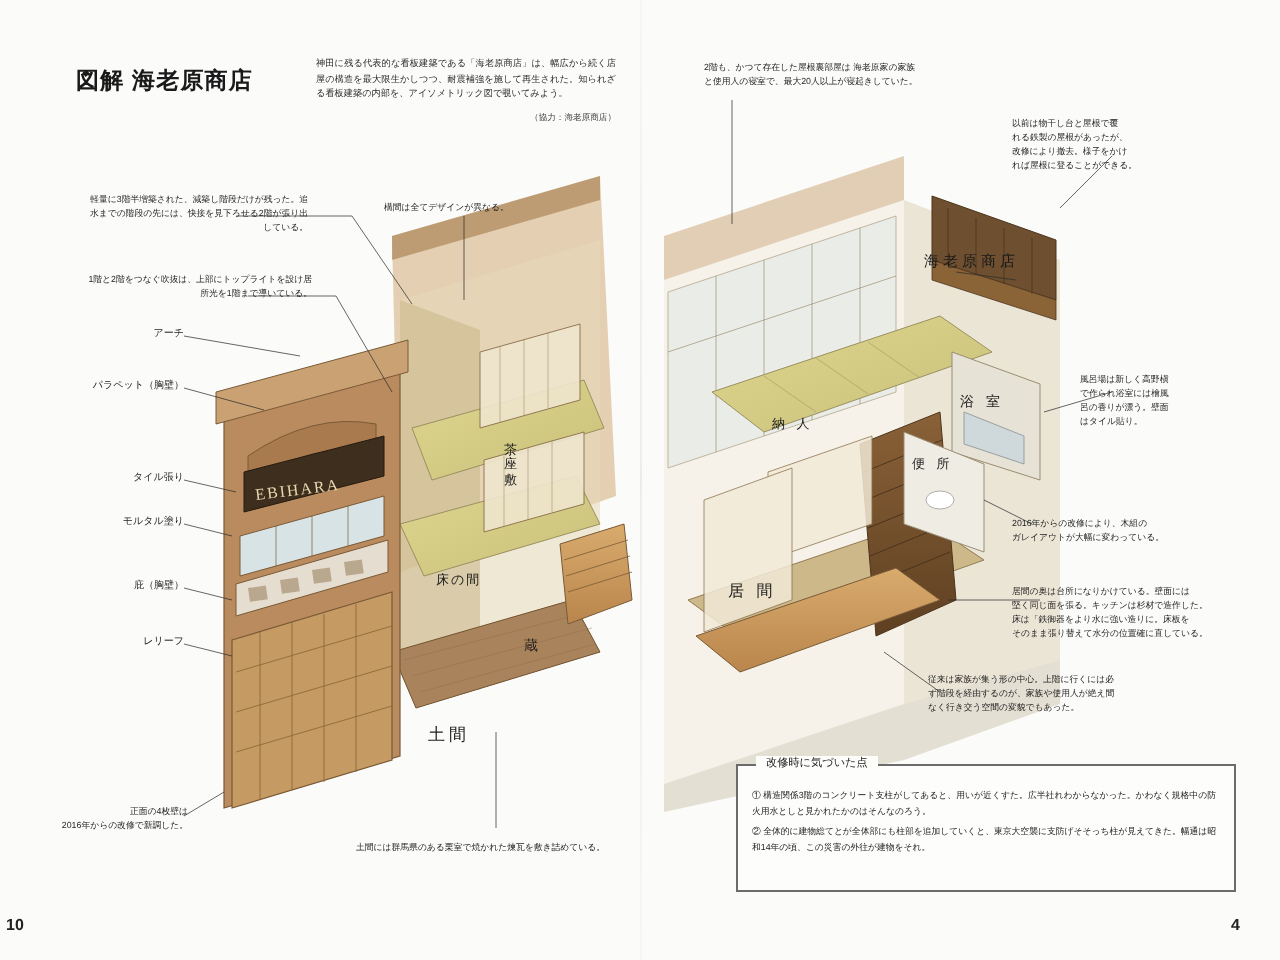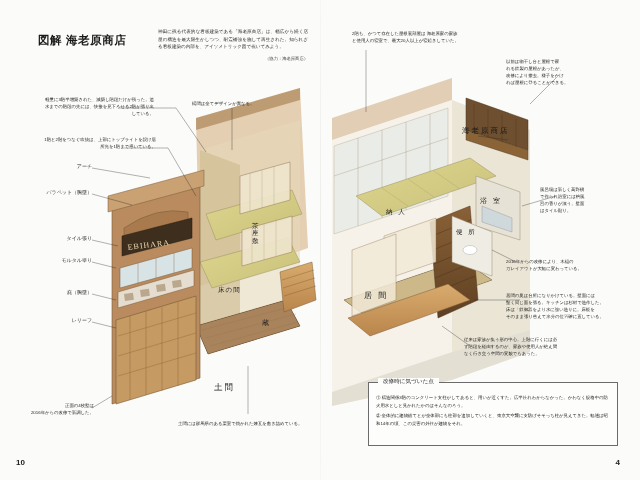--- a/index.html
+++ b/index.html
@@ -113,21 +113,21 @@
   }
   .box-body p { margin: 0 0 3px 0; }
   
   .folio {
     position: absolute;
     bottom: 13px;
     font-size: 8px;
     font-weight: bold;
     color: #222;
   }
-  .folio.left { left: 16px; }
+  .folio.left { left: 3px; }
   .folio.right { right: 20px; }
 </style>
 </head>
 <body>
 
 <div class="spread">
 
   <div class="page-gutter"></div>
 
   <svg class="art" viewBox="0 0 640 480">
@@ -337,21 +337,21 @@
 
   <div class="note r" style="left:24px; top:402px; width:70px; white-space:pre-line;">正面の4枚壁は
 2016年からの改修で新調した。</div>
   <div class="note" style="left:178px; top:420px; width:126px;">土間には群馬県のある栗室で焼かれた煉瓦を敷き詰めている。</div>
 
   <div class="biglabel" style="left:252px; top:222px; font-size:6.5px; line-height:1.15; white-space:pre-line; letter-spacing:0;">茶
 座
 敷</div>
   <div class="biglabel" style="left:218px; top:286px; font-size:6.5px; letter-spacing:1px;">床の間</div>
   <div class="biglabel" style="left:262px; top:318px; font-size:7px;">蔵</div>
-  <div class="biglabel" style="left:214px; top:362px; font-size:8.5px; letter-spacing:2px;margin-top:20px;">土間</div>
+  <div class="biglabel" style="left:214px; top:362px; font-size:8.5px; letter-spacing:2px;">土間</div>
 
   <div class="note" style="left:352px; top:30px; width:158px; white-space:pre-line;">2階も、かつて存在した屋根裏部屋は 海老原家の家族
 と使用人の寝室で、最大20人以上が寝起きしていた。</div>
   <div class="note" style="left:506px; top:58px; width:104px; white-space:pre-line;">以前は物干し台と屋根で覆
 れる鉄製の屋根があったが、
 改修により撤去。様子をかけ
 れば屋根に登ることができる。</div>
   <div class="note" style="left:540px; top:186px; width:78px; white-space:pre-line;">風呂場は新しく高野槇
 で作られ浴室には檜風
 呂の香りが漂う。壁面

